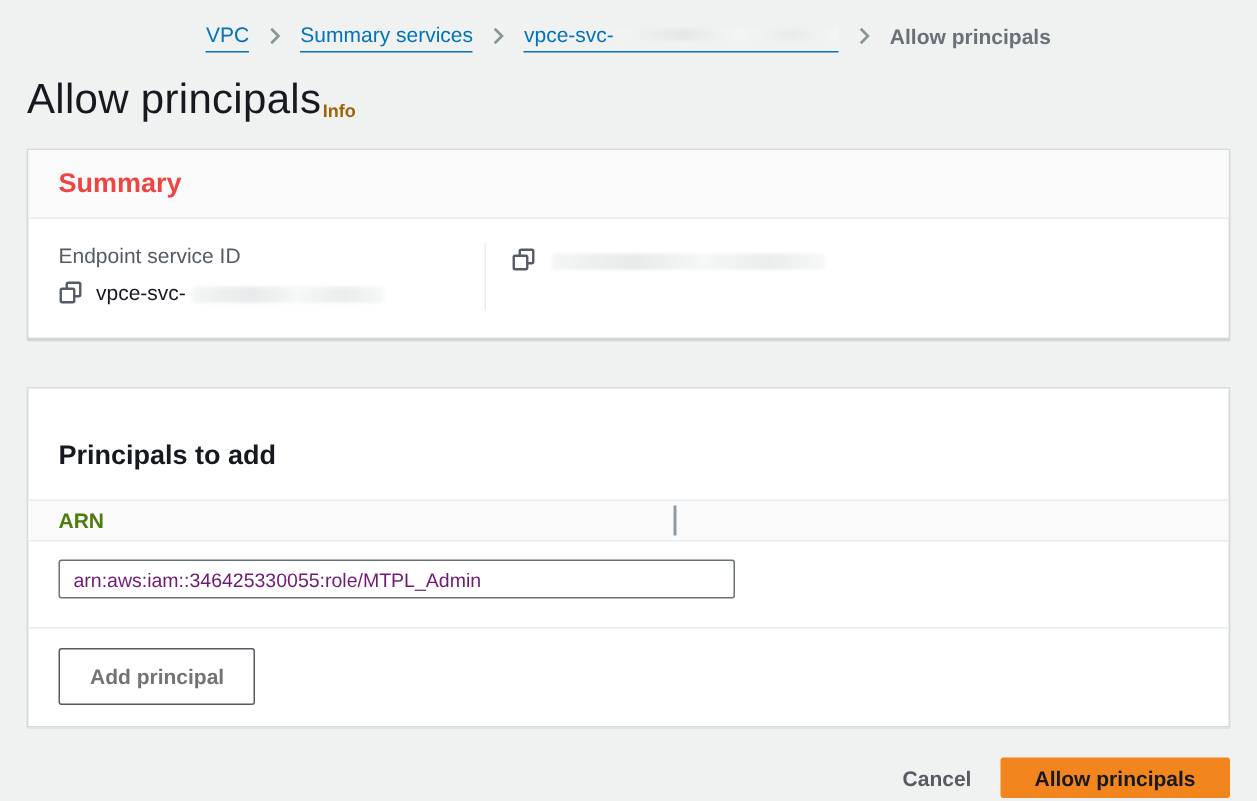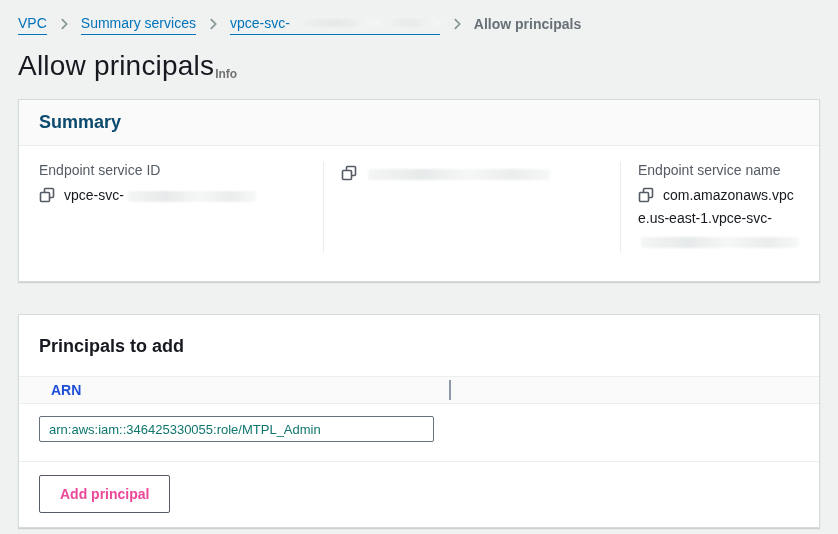--- a/index.html
+++ b/index.html
@@ -9,98 +9,98 @@
     background: #f0f1f1;
     font-family: "Liberation Sans", "DejaVu Sans", sans-serif;
     color: #16191f;
     -webkit-font-smoothing: antialiased;
   }
   .page { padding: 0 18px; }
 
   
   .breadcrumb {
     display: flex; align-items: center; gap: 9px;
-    padding-top: 13px; font-size: 14px; line-height: 20px;
+    padding-top: 13px; font-size: 14px; line-height: 20px; justify-content: center;
   }
   .bc-link {
     color: #0073bb; text-decoration: none; cursor: pointer;
     border-bottom: 1px solid #0073bb; padding-bottom: 1px;
     display: inline-flex; align-items: center;
   }
   .bc-current { color: #687078; font-weight: 700; }
   .bc-sep { display: inline-flex; align-items: center; margin: 0 1px; }
   .redact {
     display: inline-block; height: 10px; border-radius: 2px;
     background: linear-gradient(90deg,#f3f4f4, #e4e7e7 30%, #f5f6f6 55%, #e8eaea 80%, #f6f7f7);
     filter: blur(1px); opacity: .85; vertical-align: middle;
   }
   .bc-redact { width: 148px; height: 8px; margin-left: 2px; }
 
   
   .title-row { margin-top: 15px; height: 40px; }
   .page-title { display: inline; font-size: 28px; font-weight: 400; color: #16191f; letter-spacing: .2px; }
   .info-link {
-    font-size: 12px; font-weight: 700; color: #737373;
+    font-size: 12px; font-weight: 700; color: #a16207;
     position: relative; top: 3px; margin-left: 1px; cursor: pointer; text-decoration: none;
   }
 
   
   .card {
     background: #fff; border: 1px solid #d5dbdb;
     box-shadow: 0 1px 1px 0 rgba(0,28,36,.15);
   }
   .card-header {
     background: #fafafa; border-bottom: 1px solid #eaeded;
     padding: 12px 20px;
   }
-  .card-header h2 { margin: 0; font-size: 18px; font-weight: 700; color: #0c4a6e; }
+  .card-header h2 { margin: 0; font-size: 18px; font-weight: 700; color: #ef4444; }
 
   
   .summary-card { margin-top: 9px; }
-  .summary-body { display: flex; padding: 16px 20px 28px; gap: 32px; }
+  .summary-body { display: flex; padding: 16px 20px 18px; gap: 32px; }
   .sum-col { padding-right: 16px; }
   .sum-col + .sum-col { border-left: 1px solid #eaeded; padding-left: 17px; }
   .col-1 { flex: 0 0 252px; }
   .col-2 { flex: 0 0 265px; }
   .col-3 { flex: 1 1 auto; }
   .field-label { font-size: 14px; color: #545b64; margin-bottom: 6px; }
   .field-value { font-size: 14px; color: #16191f; line-height: 23px; word-break: break-all; }
   .copy-btn {
     display: inline-block; width: 16px; height: 16px; margin-right: 9px;
     vertical-align: -3px; cursor: pointer; border: 0; padding: 0; background: none;
   }
   .val-redact-1 { width: 128px; height: 11px; margin-left: 4px; }
   .val-redact-2 { width: 182px; height: 11px; margin-left: 2px; }
   .val-redact-3 { width: 158px; height: 11px; margin-left: 3px; }
 
   
   .principals-card { margin-top: 32px; padding: 0; }
-  .panel-title { padding: 21px 20px 19px; }
+  .panel-title { padding: 34px 20px 19px; }
   .panel-title h2 { margin: 0; font-size: 18px; font-weight: 700; color: #16191f; }
   .table-header {
     position: relative; background: #fafafa;
     border-top: 1px solid #eaeded; border-bottom: 1px solid #eaeded;
-    padding: 4px 32px; font-size: 14px; font-weight: 700; color: #1d4ed8;
+    padding: 4px 20px; font-size: 14px; font-weight: 700; color: #4d7c0f;
     line-height: 18px;
   }
   .col-divider {
     position: absolute; left: 430px; top: 50%; transform: translateY(-50%);
     width: 2px; height: 20px; background: #8d99a5;
   }
   .arn-row { padding: 12px 20px 19px; }
   .arn-input {
-    width: 395px; height: 26px; padding: 0 9px;
+    width: 451px; height: 26px; padding: 0 9px;
     border: 1px solid #687078; border-radius: 2px;
     font-family: "Liberation Sans", "DejaVu Sans", sans-serif;
-    font-size: 13px; color: #0f766e; background: #fff; outline: none;
+    font-size: 13px; color: #701a75; background: #fff; outline: none;
   }
   .button-row { border-top: 1px solid #eaeded; padding: 13px 20px 14px; }
   .btn-secondary {
     background: #fff; border: 1px solid #545b64; border-radius: 2px;
-    color: #ec4899; font-size: 14px; font-weight: 700;
+    color: #737373; font-size: 14px; font-weight: 700;
     font-family: inherit; padding: 4px 20px; height: 38px; cursor: pointer;
   }
 
   
   .footer-actions {
     margin-top: 20px; display: flex; justify-content: flex-end; align-items: center;
     padding-right: 0;
   }
   .btn-link {
     background: none; border: 0; color: #545b64; font-size: 14px; font-weight: 700;
@@ -168,31 +168,20 @@
         <div class="field-value">
           <button class="copy-btn">
             <svg width="16" height="16" viewBox="0 0 16 16">
               <rect x="5.5" y="1.5" width="9" height="9" rx="1" fill="none" stroke="#545b64" stroke-width="1.6"></rect>
               <rect x="1.5" y="5.5" width="9" height="9" rx="1" fill="#fff" stroke="#545b64" stroke-width="1.6"></rect>
             </svg>
           </button><span></span><span class="redact val-redact-2"></span>
         </div>
       </div>
 
-      <div class="sum-col col-3">
-        <div class="field-label">Endpoint service name</div>
-        <div class="field-value">
-          <button class="copy-btn">
-            <svg width="16" height="16" viewBox="0 0 16 16">
-              <rect x="5.5" y="1.5" width="9" height="9" rx="1" fill="none" stroke="#545b64" stroke-width="1.6"></rect>
-              <rect x="1.5" y="5.5" width="9" height="9" rx="1" fill="#fff" stroke="#545b64" stroke-width="1.6"></rect>
-            </svg>
-          </button><span>com.amazonaws.vpce.us-east-1.vpce-svc-</span><span class="redact val-redact-3"></span>
-        </div>
-      </div>
 
     </div>
   </section>
 
   <section class="card principals-card">
     <div class="panel-title">
       <h2>Principals to add</h2>
     </div>
     <div class="table-header">
       <span>ARN</span>

